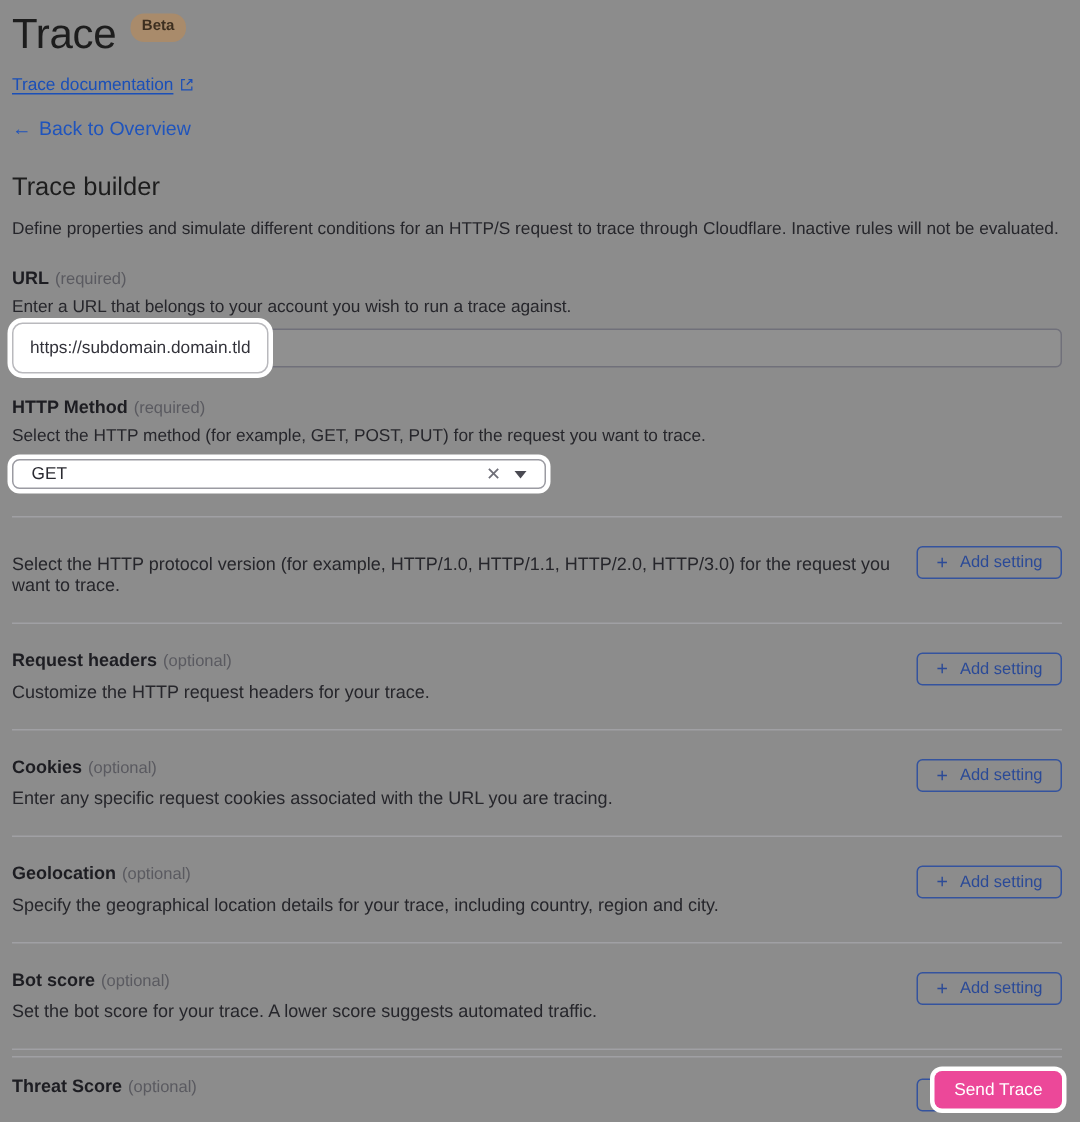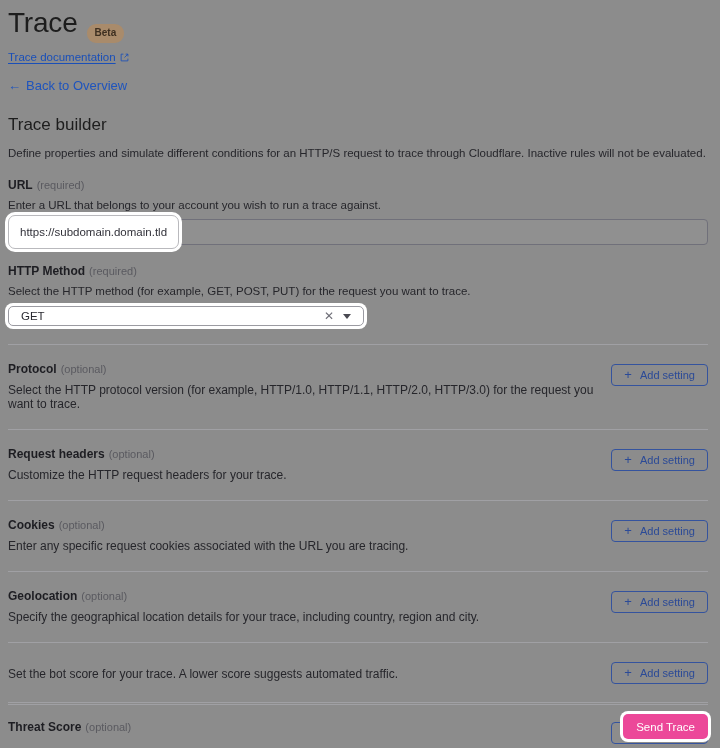--- a/index.html
+++ b/index.html
@@ -20,21 +20,21 @@
     height: 748px;
     background: #8c8c8c;
     overflow: hidden;
   }
 
   .pad { padding-left: 8px; padding-right: 12px; }
 
   
   .title-row {
     display: flex;
-    align-items: flex-end;
+    align-items: flex-start;
     gap: 9px;
     padding-top: 6px;
   }
   .page-title {
     font-size: 28px;
     line-height: 34px;
     font-weight: 400;
     color: #1d1d1d;
     letter-spacing: -0.2px;
   }
@@ -302,23 +302,20 @@
           <span class="select-caret"></span>
         </div>
       </div>
     </div>
 
     <div>
 
       <div class="divider"></div>
       <div class="setting-row">
         <div class="setting-text">
-          <div class="setting-title">
-            <span>Protocol</span><span class="field-opt">(optional)</span>
-          </div>
           <div class="setting-desc">Select the HTTP protocol version (for example, HTTP/1.0, HTTP/1.1, HTTP/2.0, HTTP/3.0) for the request you want to trace.</div>
         </div>
         <button class="add-btn">
           <span class="plus-icon">+</span>
           <span>Add setting</span>
         </button>
       </div>
 
       <div class="divider"></div>
       <div class="setting-row">
@@ -358,20 +355,23 @@
         </div>
         <button class="add-btn">
           <span class="plus-icon">+</span>
           <span>Add setting</span>
         </button>
       </div>
 
       <div class="divider"></div>
       <div class="setting-row">
         <div class="setting-text">
+          <div class="setting-title">
+            <span>Bot score</span><span class="field-opt">(optional)</span>
+          </div>
           <div class="setting-desc">Set the bot score for your trace. A lower score suggests automated traffic.</div>
         </div>
         <button class="add-btn">
           <span class="plus-icon">+</span>
           <span>Add setting</span>
         </button>
       </div>
 
       <div class="divider"></div>
       <div class="setting-row">

